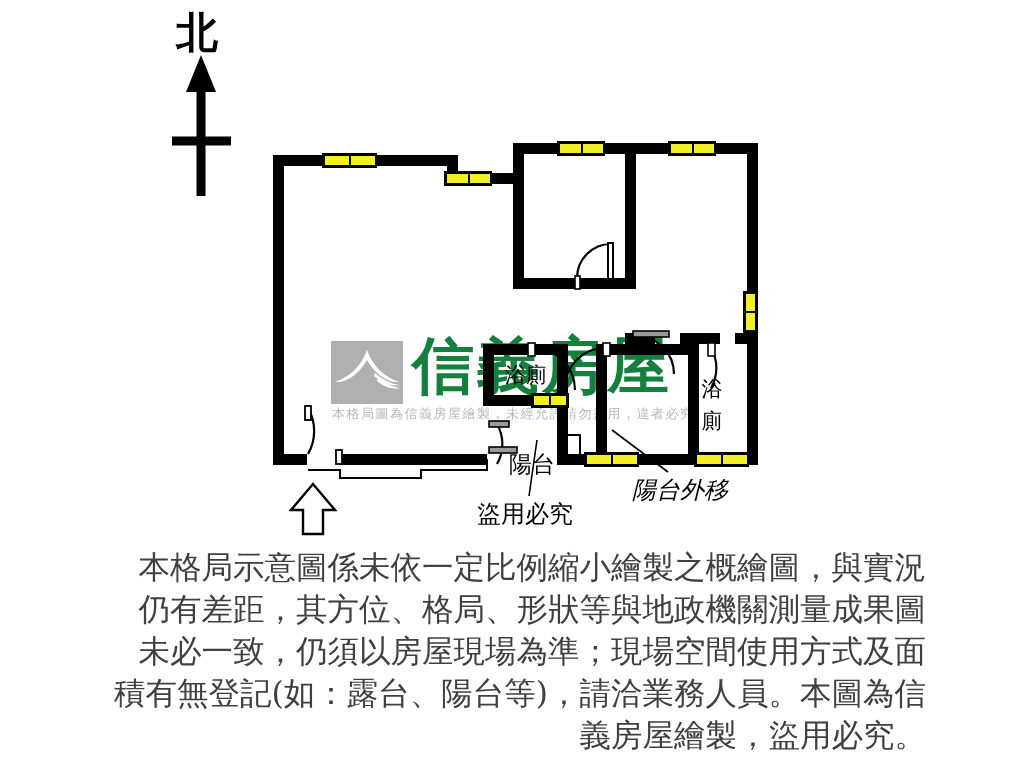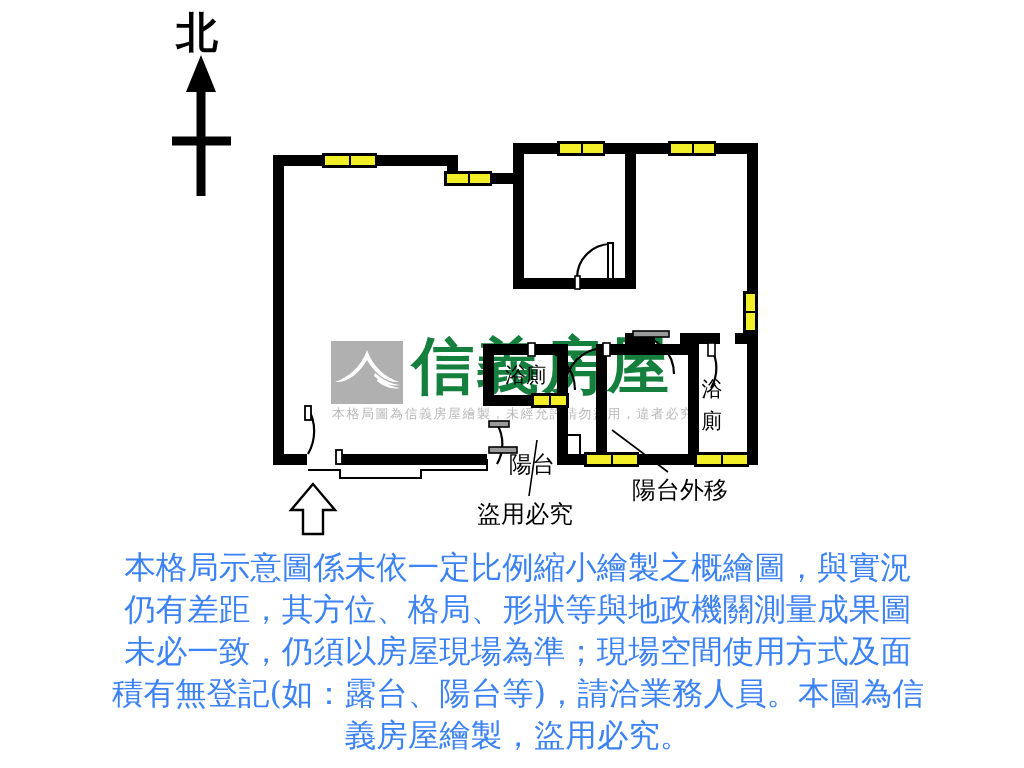--- a/index.html
+++ b/index.html
@@ -30,22 +30,22 @@
   }
   .disclaimer {
     position: absolute;
     left: 110px;
     top: 546px;
     width: 816px;
     font-family: "DejaVu Serif", "Liberation Serif", serif;
     font-size: 31.5px;
     line-height: 42px;
     letter-spacing: 0px;
-    text-align: center;
-    color: #3b82f6;
+    text-align: right;
+    color: #404040;
     white-space: pre-wrap;
     word-break: break-all;
   }
   .wm-logo {
     position: absolute;
     left: 331px;
     top: 341px;
     width: 72px;
     height: 63px;
     background: #b0b0b0;
@@ -87,21 +87,21 @@
     line-height: 42px;
     font-weight: 700;
   }
   .lbl-bath1 { left: 505px; top: 363px; font-size: 21px; line-height: 24px; }
   .lbl-bath2 {
     left: 700px; top: 373px; font-size: 21px; line-height: 32px;
     width: 24px; text-align: center; white-space: normal;
   }
   .lbl-balcony { left: 509px; top: 427px; font-size: 23px; line-height: 26px; margin-top: 24px; }
   .lbl-addwin { left: 477px; top: 500px; font-size: 24px; line-height: 28px; }
-  .lbl-extend { left: 632px; top: 476px; font-size: 24px; line-height: 28px; }
+  .lbl-extend { left: 632px; top: 476px; font-size: 24px; line-height: 28px; font-style: italic; }
 </style>
 </head>
 <body>
 
 <div id="page">
 
   <div class="wm-logo">
     <svg width="72" height="63" viewBox="0 0 72 63">
       <path d="M36 9 C30 26, 18 36, 4 41 C16 42, 28 33, 36 19 C44 33, 56 42, 68 41 C54 36, 42 26, 36 9 Z" fill="#ffffff"></path>
       <path d="M44 32 C52 39, 60 43, 69 44 C60 46, 50 41, 43 35 Z" fill="#ffffff"></path>

